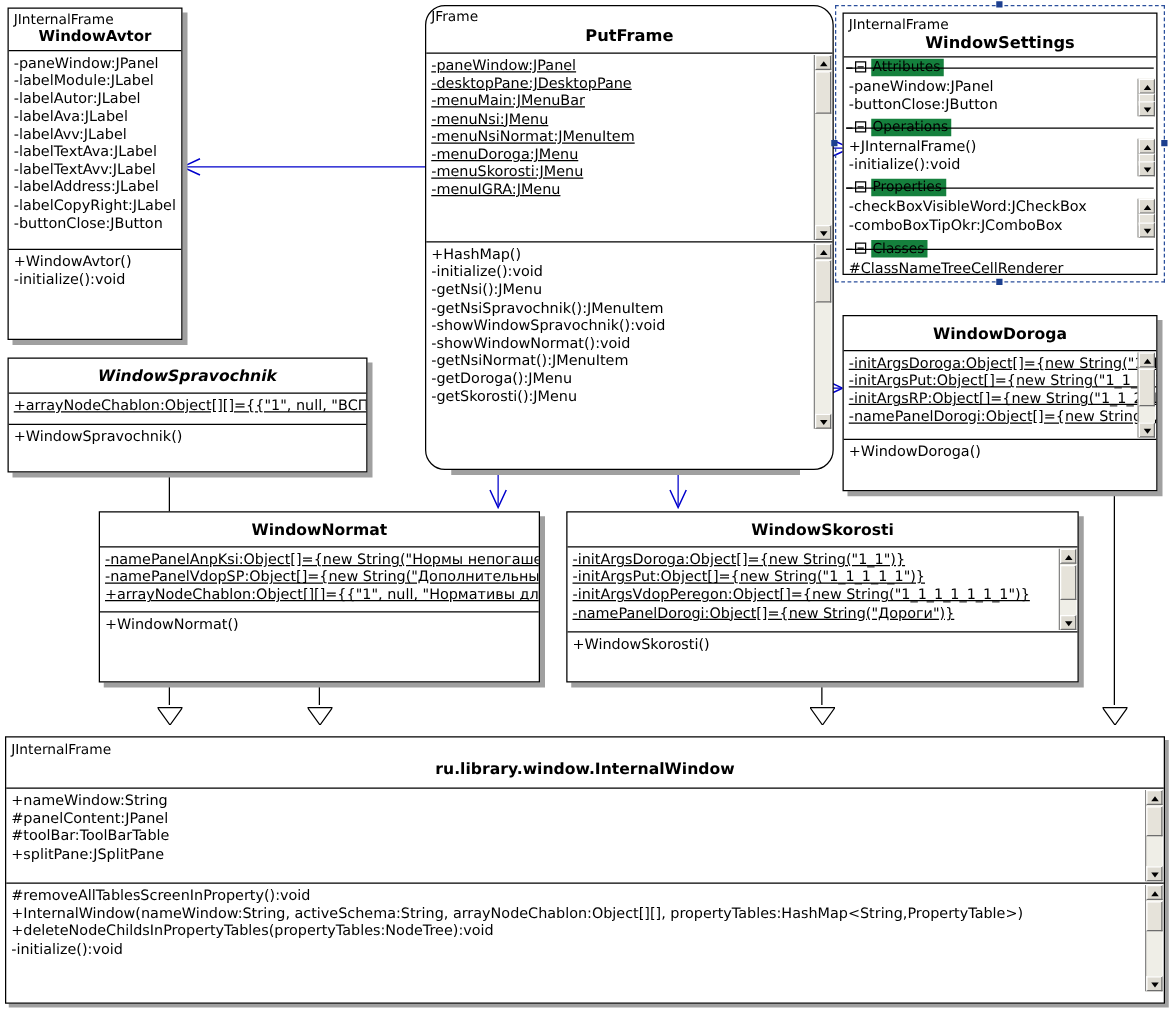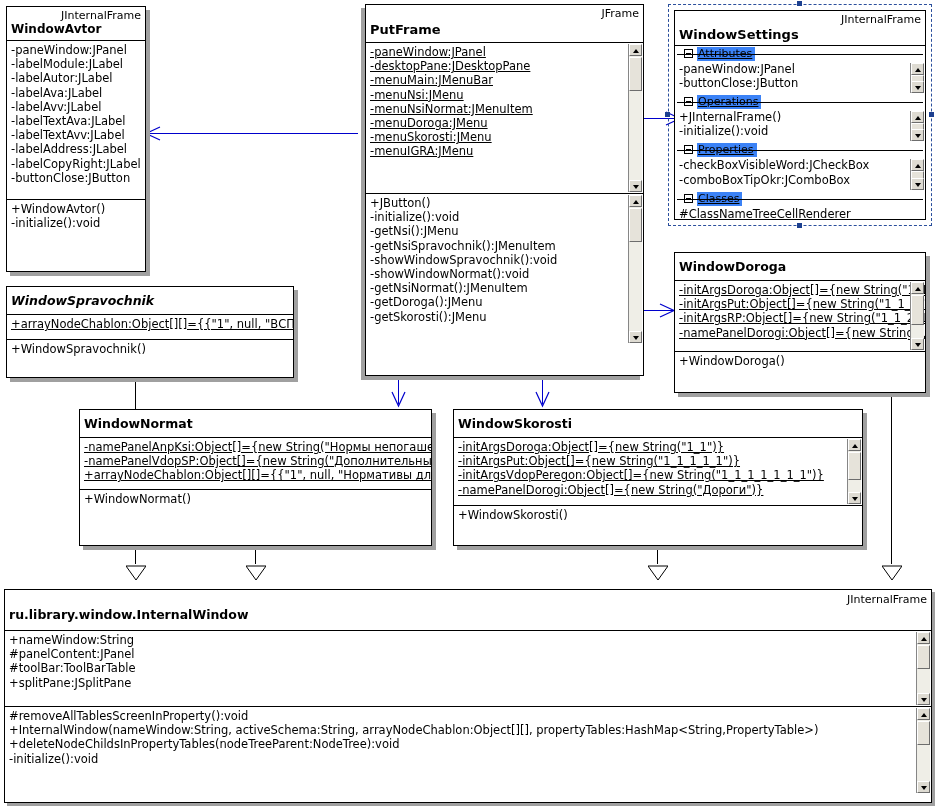--- a/index.html
+++ b/index.html
@@ -9,22 +9,22 @@
     font-size:11px;color:#000;
   }
   .canvas{position:absolute;left:0;top:0;width:936px;height:807px;}
 
   
   .uml{position:absolute;background:#fff;border:1px solid #000;box-sizing:border-box;}
   .shadowwrap{position:absolute;}
   .shadowwrap .sh{position:absolute;left:4px;top:4px;width:100%;height:100%;background:#a0a0a0;}
 
   .hdr{position:relative;padding:2px 4px 3px 4px;}
-  .stereo{text-align:right;font-size:11px;line-height:13px;white-space:nowrap;}
-  .cname{font-weight:bold;font-size:12px;line-height:15px;white-space:nowrap;}
+  .stereo{text-align:left;font-size:11px;line-height:13px;white-space:nowrap;}
+  .cname{text-align:center;font-weight:bold;font-size:12px;line-height:15px;white-space:nowrap;}
   .sep{border-top:1px solid #000;}
   .compart{position:relative;overflow:hidden;}
   .rows{padding:2px 3px 2px 4px;}
   .row{white-space:nowrap;line-height:14.2px;font-size:11.5px;}
   .row.u{text-decoration:underline;}
 
   
   .vsb{position:absolute;right:1px;top:1px;bottom:1px;width:13px;background:#efeee7;
        border-left:1px solid #868686;}
   .vsb .btn{position:absolute;left:0;width:13px;height:12px;background:#dedbd2;
@@ -39,21 +39,21 @@
   .vsb .thumb{position:absolute;left:0;width:13px;background:#e6e3da;
        border:1px solid #fff;border-right-color:#6d6d6d;border-bottom-color:#6d6d6d;
        box-sizing:border-box;}
 
   
   .grp{position:relative;height:15px;margin:1px 2px 0 2px;}
   .grp .lineL{position:absolute;left:0;top:7px;width:5px;border-top:1px solid #000;}
   .grp .box{position:absolute;left:7px;top:2px;width:9px;height:9px;border:1px solid #000;
        background:#fff;box-sizing:border-box;}
   .grp .box:before{content:"";position:absolute;left:1px;top:3px;width:5px;border-top:1px solid #000;}
-  .grp .txt{position:absolute;left:20px;top:0;font-size:11px;line-height:14px;white-space:nowrap;background:#3b82f6;padding:0 3px 0 1px;text-decoration:underline;}
+  .grp .txt{position:absolute;left:20px;top:0;font-size:11px;line-height:14px;white-space:nowrap;background:#15803d;padding:0 3px 0 1px;}
   .grp .lineR{position:absolute;top:7px;right:0;border-top:1px solid #000;}
 
   
   .seldash{position:absolute;border:1px dashed #2b4f9c;box-sizing:border-box;}
   .handle{position:absolute;width:5px;height:5px;background:#1c3f8f;}
 
   
   .ln{position:absolute;background:#000;}
   .lnb{position:absolute;background:#0000cc;}
   .triwrap{position:absolute;}
@@ -154,21 +154,21 @@
       <div class="rows" id="avtor-ops">
           <div class="row">+WindowAvtor()</div>
           <div class="row">-initialize():void</div>
         </div>
     </div>
   </div>
 
   <div class="shadowwrap" style="left:357px;top:4px;width:279px;height:372px;">
     <div class="sh"></div>
   </div>
-  <div class="uml" style="left:365px;top:4px;width:279px;height:372px;">
+  <div class="uml" style="left:340px;top:4px;width:327px;height:372px;border-radius:16px;">
     <div class="hdr">
       <div class="stereo">JFrame</div>
       <div class="cname" style="font-size:13px;line-height:19px;">PutFrame</div>
     </div>
     <div class="sep"></div>
     <div class="compart" style="height:150px;">
       <div class="rows" id="put-attrs" style="padding-right:16px;">
           <div class="row u">-paneWindow:JPanel</div>
           <div class="row u">-desktopPane:JDesktopPane</div>
           <div class="row u">-menuMain:JMenuBar</div>
@@ -184,21 +184,21 @@
           </div>
         <div class="thumb" style="top:13px;height:34px;"></div>
         <div class="btn dn">
             <i></i>
           </div>
       </div>
     </div>
     <div class="sep"></div>
     <div class="compart" style="height:150px;">
       <div class="rows" id="put-ops" style="padding-right:16px;">
-          <div class="row">+JButton()</div>
+          <div class="row">+HashMap()</div>
           <div class="row">-initialize():void</div>
           <div class="row">-getNsi():JMenu</div>
           <div class="row">-getNsiSpravochnik():JMenuItem</div>
           <div class="row">-showWindowSpravochnik():void</div>
           <div class="row">-showWindowNormat():void</div>
           <div class="row">-getNsiNormat():JMenuItem</div>
           <div class="row">-getDoroga():JMenu</div>
           <div class="row">-getSkorosti():JMenu</div>
         </div>
       <div class="vsb">
@@ -437,21 +437,21 @@
         <div class="btn dn">
             <i></i>
           </div>
       </div>
     </div>
     <div class="sep"></div>
     <div class="compart" style="height:87px;">
       <div class="rows" id="iw-ops" style="padding-right:16px;">
           <div class="row">#removeAllTablesScreenInProperty():void</div>
           <div class="row">+InternalWindow(nameWindow:String, activeSchema:String, arrayNodeChablon:Object[][], propertyTables:HashMap&lt;String,PropertyTable&gt;)</div>
-          <div class="row">+deleteNodeChildsInPropertyTables(nodeTreeParent:NodeTree):void</div>
+          <div class="row">+deleteNodeChildsInPropertyTables(propertyTables:NodeTree):void</div>
           <div class="row">-initialize():void</div>
         </div>
       <div class="vsb">
         <div class="btn up">
             <i></i>
           </div>
         <div class="thumb" style="top:13px;height:24px;"></div>
         <div class="btn dn">
             <i></i>
           </div>

